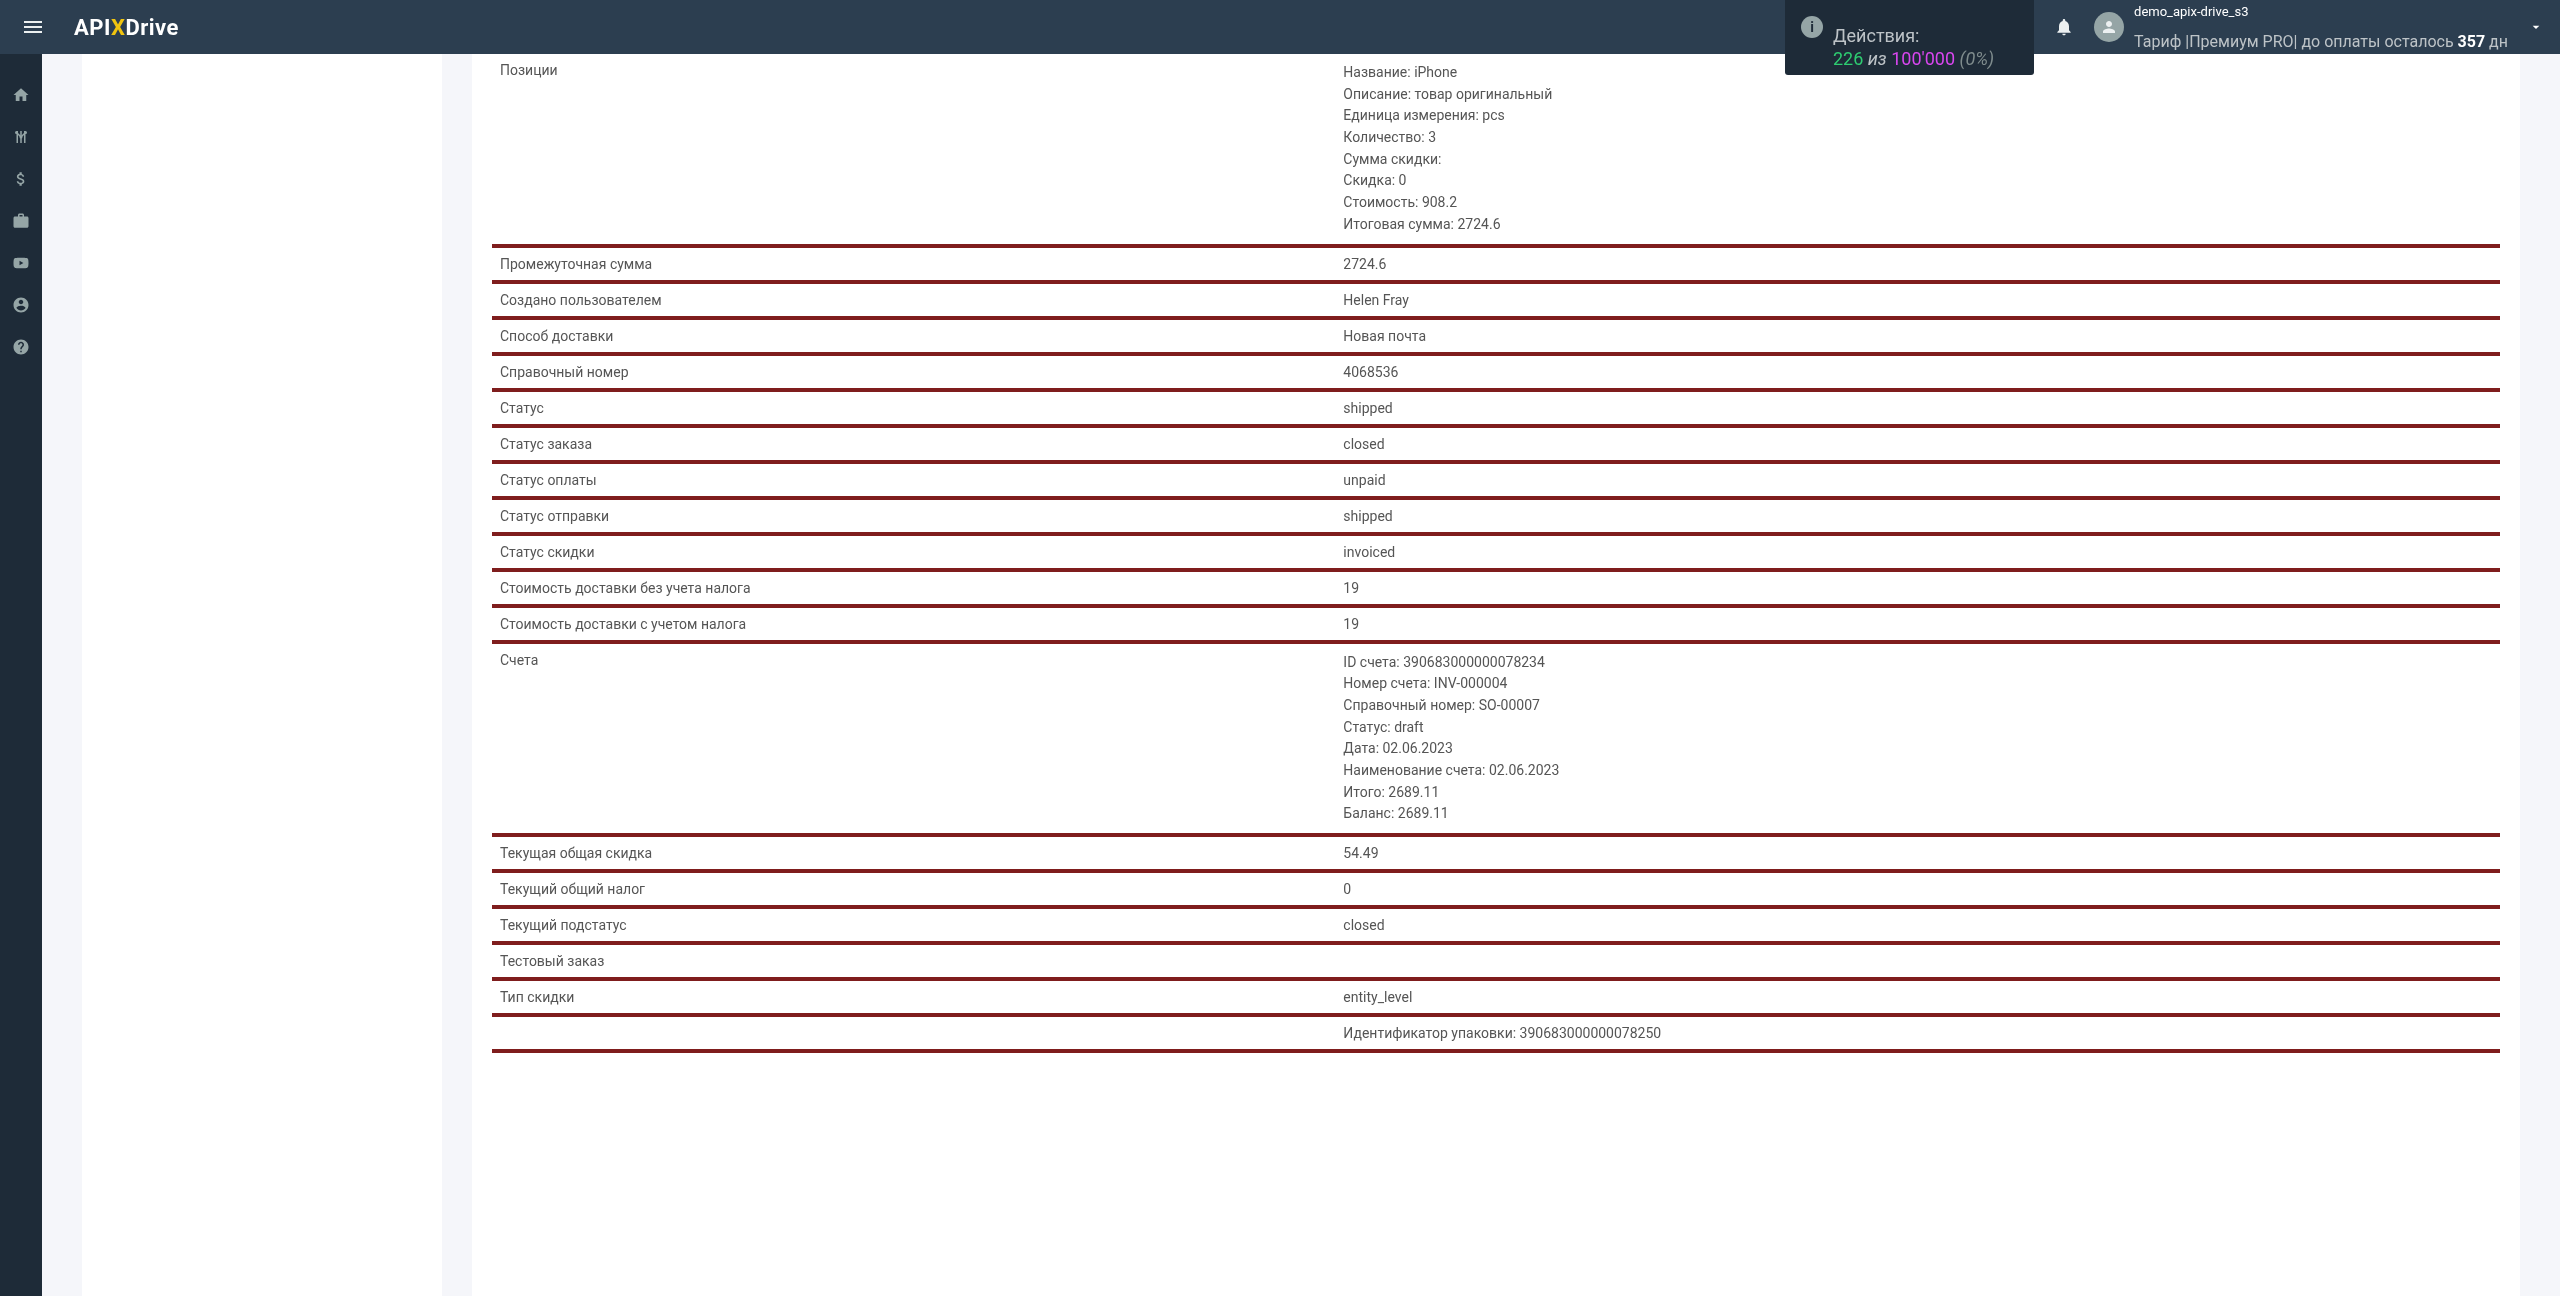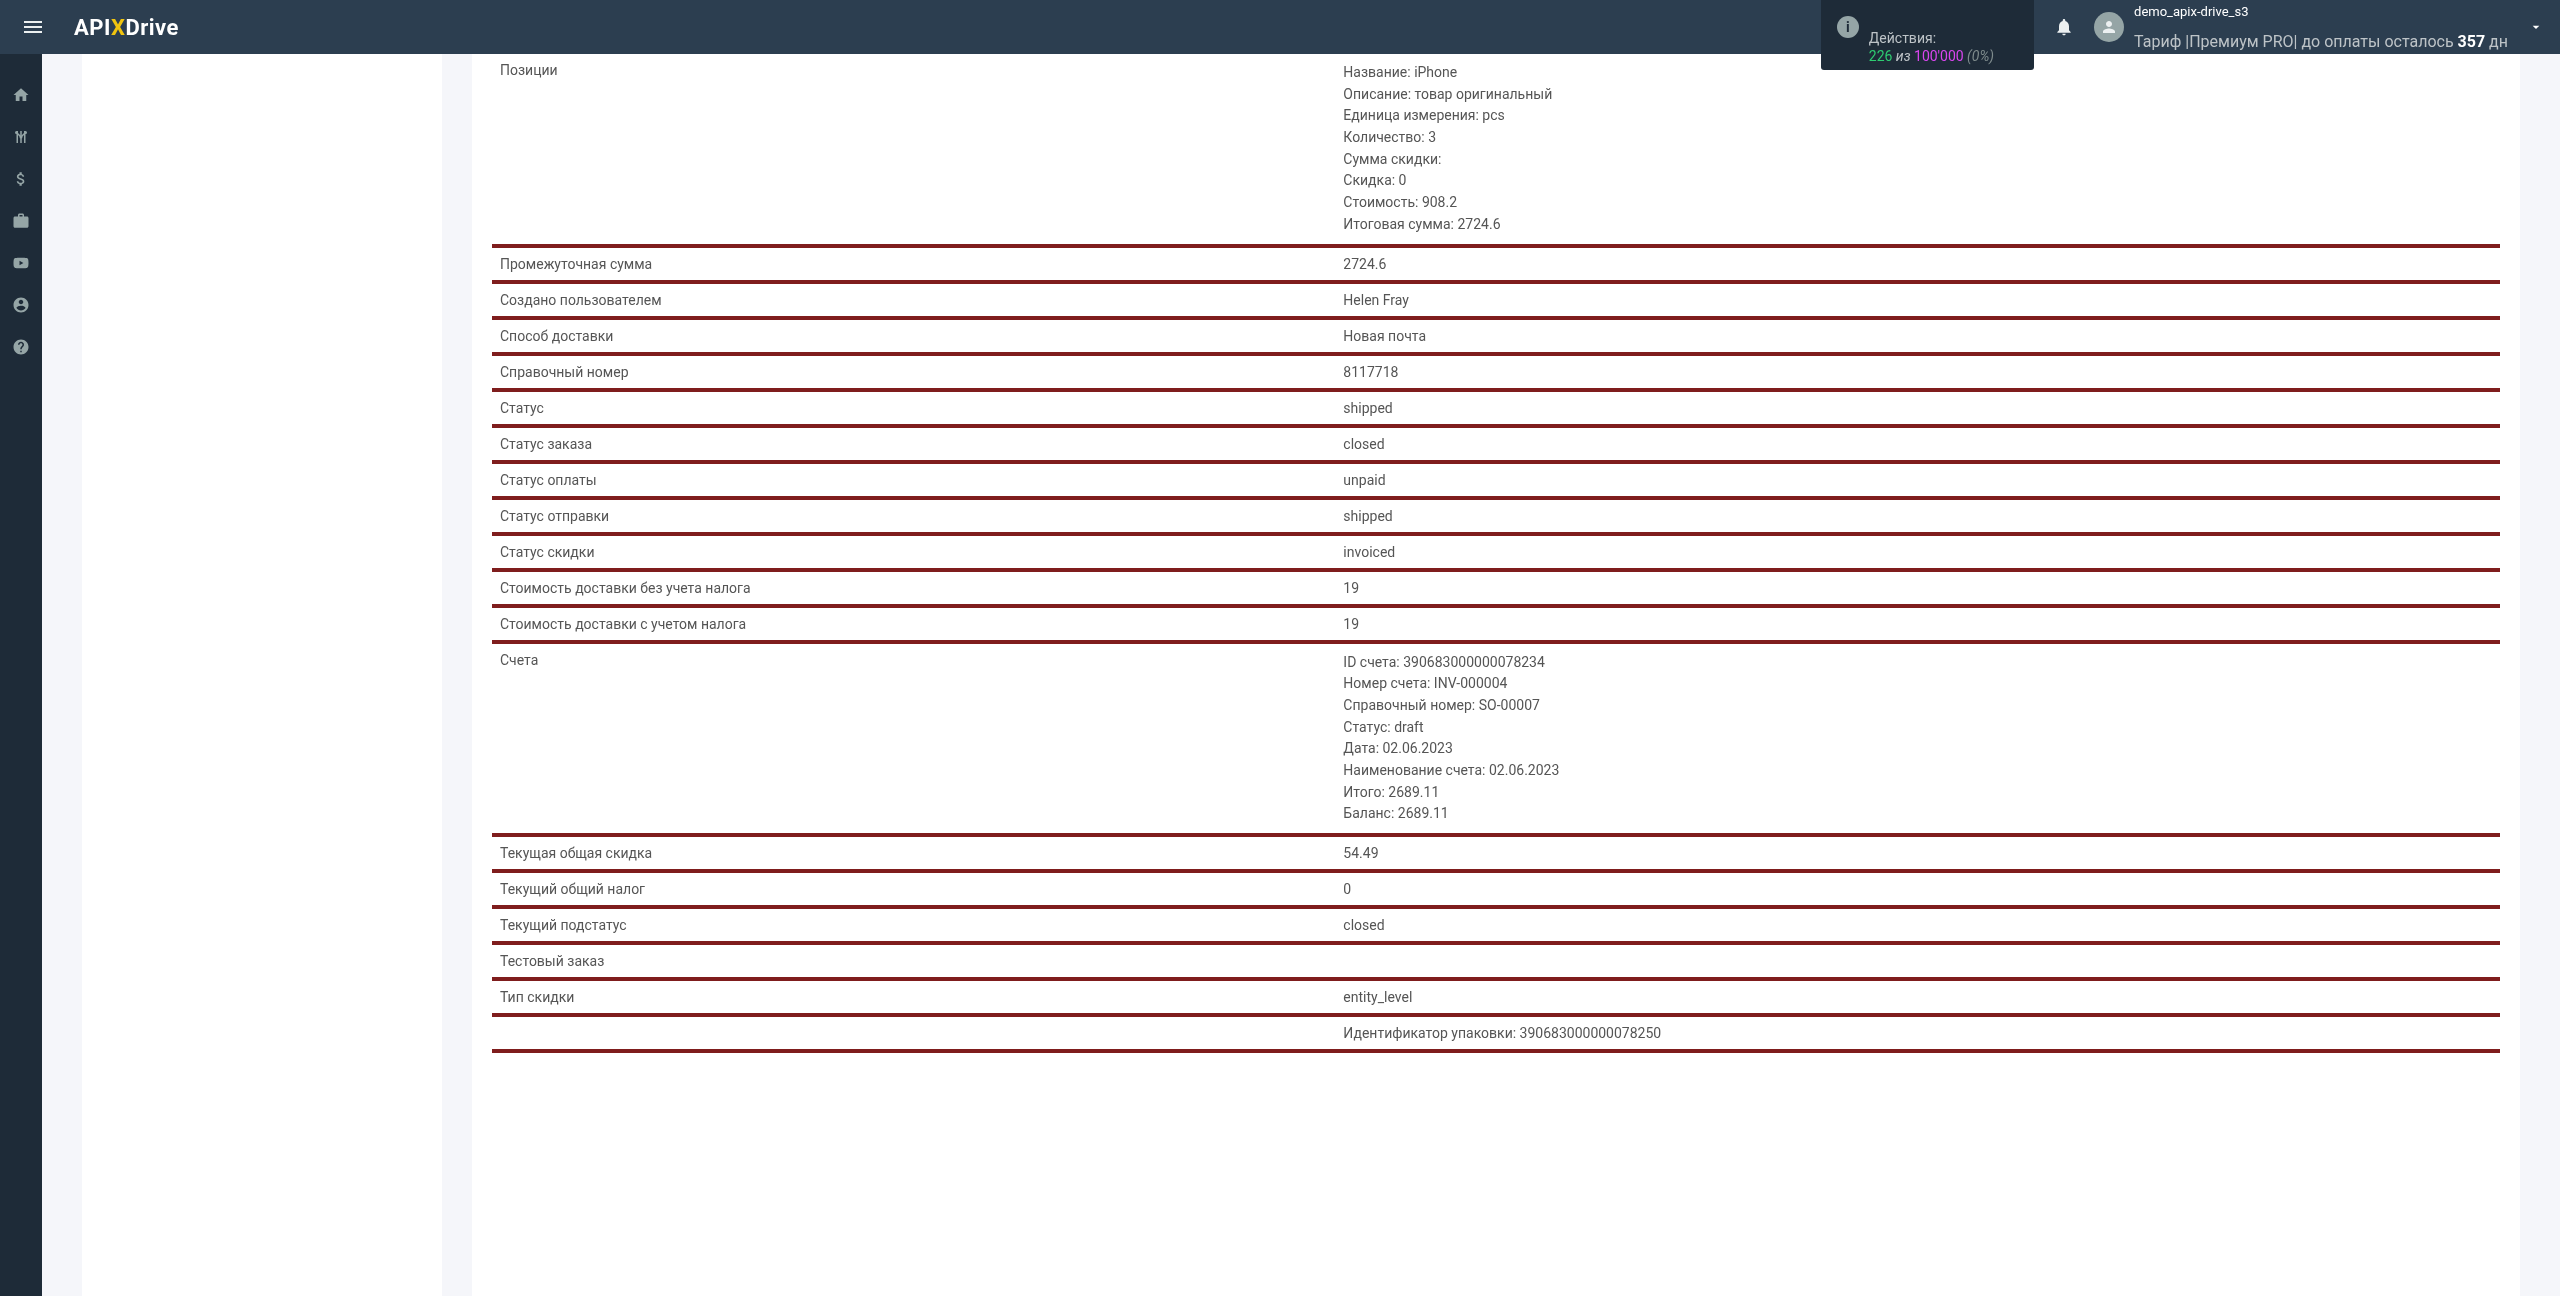--- a/index.html
+++ b/index.html
@@ -71,21 +71,21 @@
       height: 22px;
       border-radius: 50%;
       background: #95a5a6;
       color: #1e2b38;
       display: flex;
       align-items: center;
       justify-content: center;
       font-size: 14px;
       font-weight: bold;
     }
-    .actions-content { font-size: 14px; margin-top: 40px; }
+    .actions-content { font-size: 18px; margin-top: 40px; }
     .actions-label { color: #bdc3c7; }
     .actions-values { margin-top: 2px; }
     .actions-count { color: #2ecc71; }
     .actions-of { color: #bdc3c7; font-style: italic; }
     .actions-max { color: #d946ef; }
     .actions-pct { color: #7f8c8d; font-style: italic; }
     
     .bell-icon {
       width: 20px;
       height: 20px;
@@ -311,21 +311,21 @@
           <tr>
             <td class="label">Создано пользователем</td>
             <td class="value">Helen Fray</td>
           </tr>
           <tr>
             <td class="label">Способ доставки</td>
             <td class="value">Новая почта</td>
           </tr>
           <tr>
             <td class="label">Справочный номер</td>
-            <td class="value">8117718</td>
+            <td class="value">4068536</td>
           </tr>
           <tr>
             <td class="label">Статус</td>
             <td class="value">shipped</td>
           </tr>
           <tr>
             <td class="label">Статус заказа</td>
             <td class="value">closed</td>
           </tr>
           <tr>

